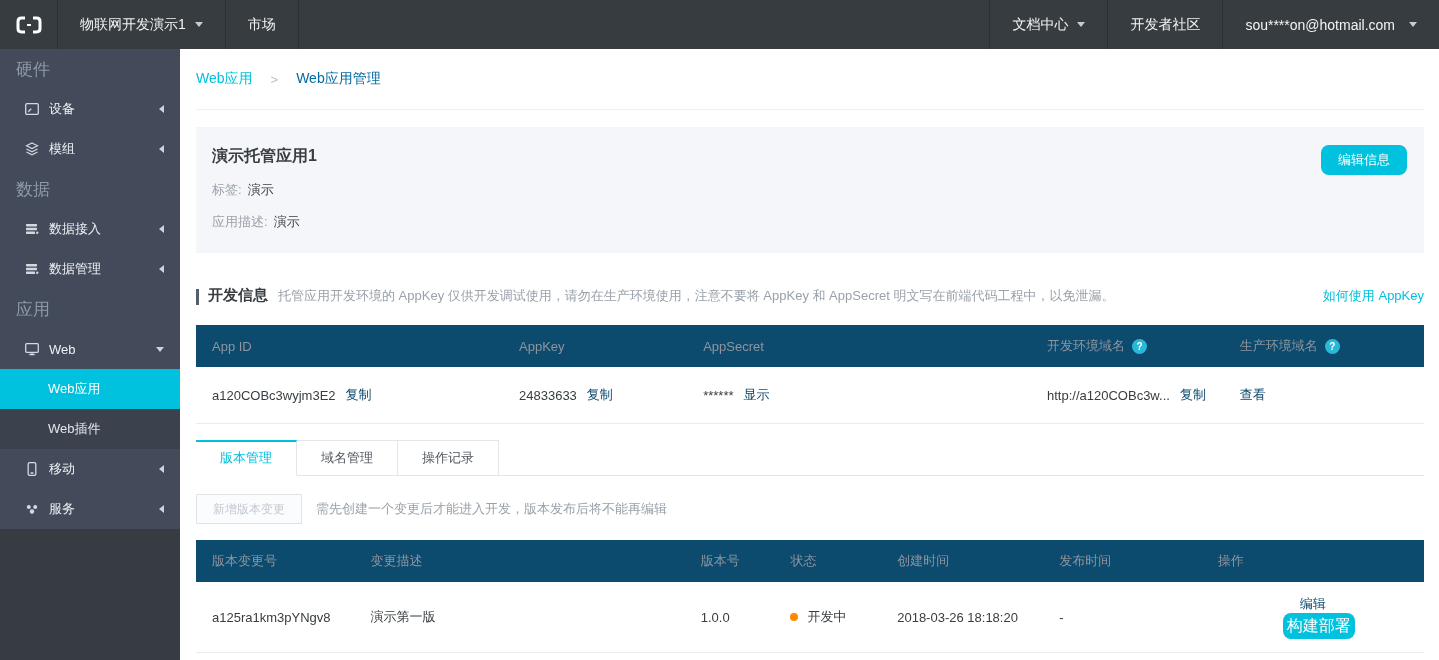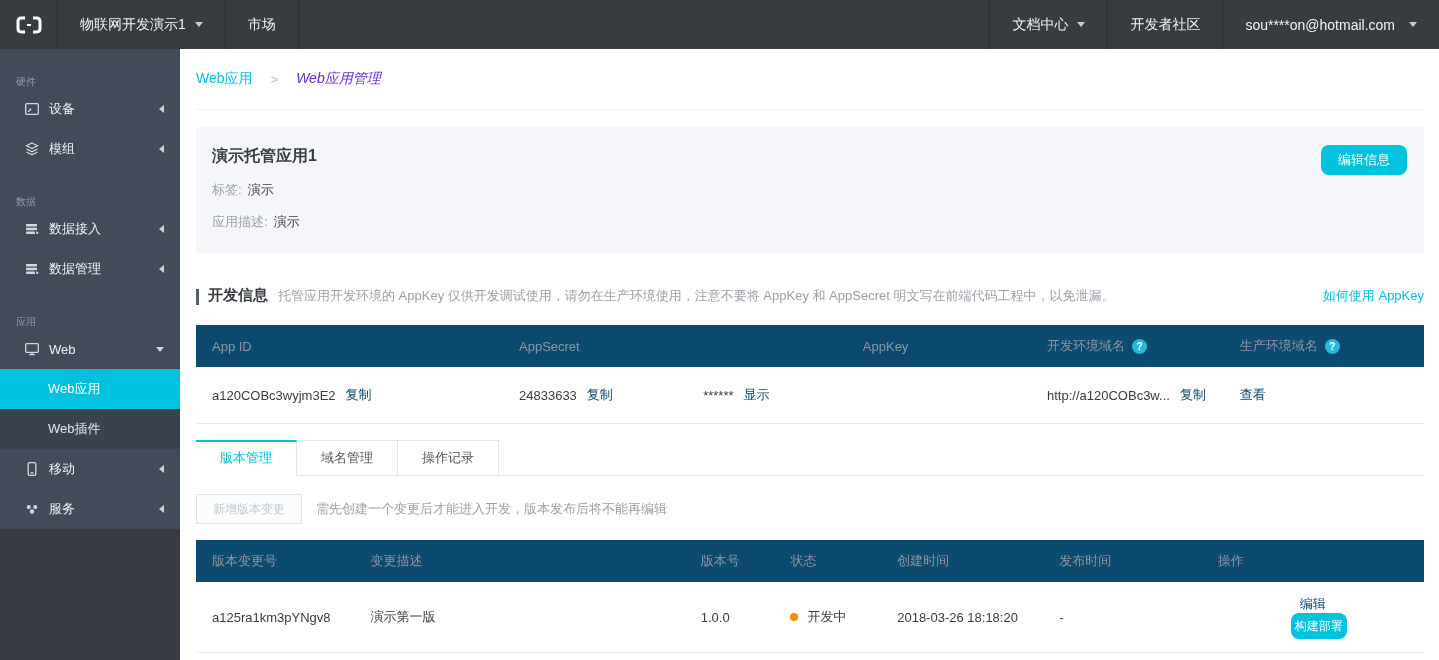--- a/index.html
+++ b/index.html
@@ -10,35 +10,35 @@
   .topbar { position:absolute; top:0; left:0; width:1439px; height:49px; background:#373c41; display:flex; align-items:stretch; z-index:10; }
   .tb-block { display:flex; align-items:center; padding:0 22px; color:#f2f4f5; font-size:14px; cursor:pointer; position:relative; }
   .tb-sep { width:1px; background:#2b3034; height:100%; }
   .tb-logo { width:57px; justify-content:center; padding:0; }
   .tb-spacer { flex:1; }
   .caret-down { display:inline-block; width:0; height:0; border-left:4px solid transparent; border-right:4px solid transparent; border-top:5px solid #c7ccd1; margin-left:9px; }
 
   
   .sidebar { position:absolute; top:49px; left:0; width:180px; height:611px; background:#363c41; }
   .side-menu { background:#434b5a; }
-  .side-section { height:40px; display:flex; align-items:flex-end; padding-left:16px; font-size:10px; color:#8f98a6; }
+  .side-section { height:40px; display:flex; align-items:center; padding-left:16px; font-size:17px; color:#8f98a6; }
   .side-item { height:40px; display:flex; align-items:center; padding:0 16px 0 24px; color:#eef1f4; font-size:13px; cursor:pointer; }
   .side-item .ic { width:16px; height:16px; margin-right:9px; flex:none; display:flex; align-items:center; justify-content:center; }
   .side-item .lbl { flex:1; }
   .tri-left { width:0; height:0; border-top:4px solid transparent; border-bottom:4px solid transparent; border-right:5px solid #cdd3da; }
   .tri-down { width:0; height:0; border-left:4px solid transparent; border-right:4px solid transparent; border-top:5px solid #cdd3da; }
   .side-sub { height:40px; display:flex; align-items:center; padding-left:48px; font-size:13px; color:#e3e7ec; cursor:pointer; background:#3b424e; }
   .side-sub.active { background:#00c1de; color:#fff; }
 
   
   .content { position:absolute; top:49px; left:180px; width:1259px; height:611px; background:#fff; padding:0 15px 0 16px; }
   .breadcrumb { height:61px; display:flex; align-items:center; font-size:14px; border-bottom:1px solid #eef1f4; }
   .breadcrumb .bc-link { color:#00c1de; cursor:pointer; }
   .breadcrumb .bc-sep { color:#b8bec6; margin:0 18px; font-size:13px; }
-  .breadcrumb .bc-cur { color:#6d28d9;font-style:italic; }
+  .breadcrumb .bc-cur { color:#0369a1; }
 
   .app-card { margin-top:17px; background:#f4f6f9; padding:19px 20px 22px 16px; position:relative; }
   .app-card h2 { font-size:16px; font-weight:bold; color:#373d41; }
   .app-card .meta { margin-top:14px; font-size:13px; color:#9aa1aa; }
   .app-card .meta b { color:#373d41; font-weight:normal; margin-left:6px; }
   .btn-primary { background:#00c1de; color:#fff; border:none; font-size:13px; height:30px; padding:0 17px; cursor:pointer; border-radius:8px; font-family:inherit; }
   .edit-btn { position:absolute; right:17px; top:18px; }
 
   .sec-head { margin-top:33px; display:flex; align-items:flex-end; }
   .sec-bar { width:3px; height:16px; background:#545f6e; margin-right:9px; flex:none; }
@@ -59,21 +59,21 @@
   .tab { padding:8px 24px 8px 24px; font-size:13px; color:#51565c; background:#fff; border-top:1px solid #e2e6ea; border-right:1px solid #e2e6ea; cursor:pointer; }
   .tab.active { color:#00c1de; border-top:2px solid #00c1de; padding-top:7px; margin-bottom:-1px; border-bottom:1px solid #fff; }
 
   .ver-toolbar { margin-top:18px; display:flex; align-items:center; }
   .btn-disabled { height:30px; padding:0 16px; background:#fbfcfd; border:1px solid #dfe3e8; color:#c3c9d1; font-size:12px; border-radius:1px; cursor:not-allowed; font-family:inherit; }
   .ver-hint { font-size:13px; color:#9aa1aa; margin-left:14px; }
 
   .t2c1{width:12.9%;} .t2c2{width:26.9%;} .t2c3{width:7.3%;} .t2c4{width:8.7%;} .t2c5{width:13.2%;} .t2c6{width:12.9%;} .t2c7{width:18.1%;}
   .tbl2 { margin-top:16px; }
   .dot { width:8px; height:8px; border-radius:50%; background:#ff8800; margin-right:9px; flex:none; }
-  .deploy-btn { height:26px; padding:0 4px; font-size:12px; margin-left:12px; }
+  .deploy-btn { height:26px; padding:0 4px; font-size:16px; margin-left:12px; }
   .op-cell { padding-top:13px; padding-bottom:13px;flex-direction:column; }
   .op-cell .lnk { margin-left:0; }
 
   svg.icon { display:block; }
 </style>
 </head>
 <body>
 
 <div class="topbar">
   <div class="tb-block tb-logo">
@@ -230,22 +230,22 @@
   <div class="sec-head">
     <span class="sec-bar"></span>
     <span class="sec-title">开发信息</span>
     <span class="sec-desc">托管应用开发环境的 AppKey 仅供开发调试使用，请勿在生产环境使用，注意不要将 AppKey 和 AppSecret 明文写在前端代码工程中，以免泄漏。</span>
     <span class="sec-link">如何使用 AppKey</span>
   </div>
 
   <div class="tbl">
     <div class="tbl-hrow">
       <div class="tbl-hcell t1c1">App ID</div>
+      <div class="tbl-hcell t1c2">AppKey</div>
       <div class="tbl-hcell t1c3">AppSecret</div>
-      <div class="tbl-hcell t1c2">AppKey</div>
       <div class="tbl-hcell t1c4">
         <span>开发环境域名</span>
         <span class="q-icon">?</span>
       </div>
       <div class="tbl-hcell t1c5">
         <span>生产环境域名</span>
         <span class="q-icon">?</span>
       </div>
     </div>
     <div class="tbl-row">

